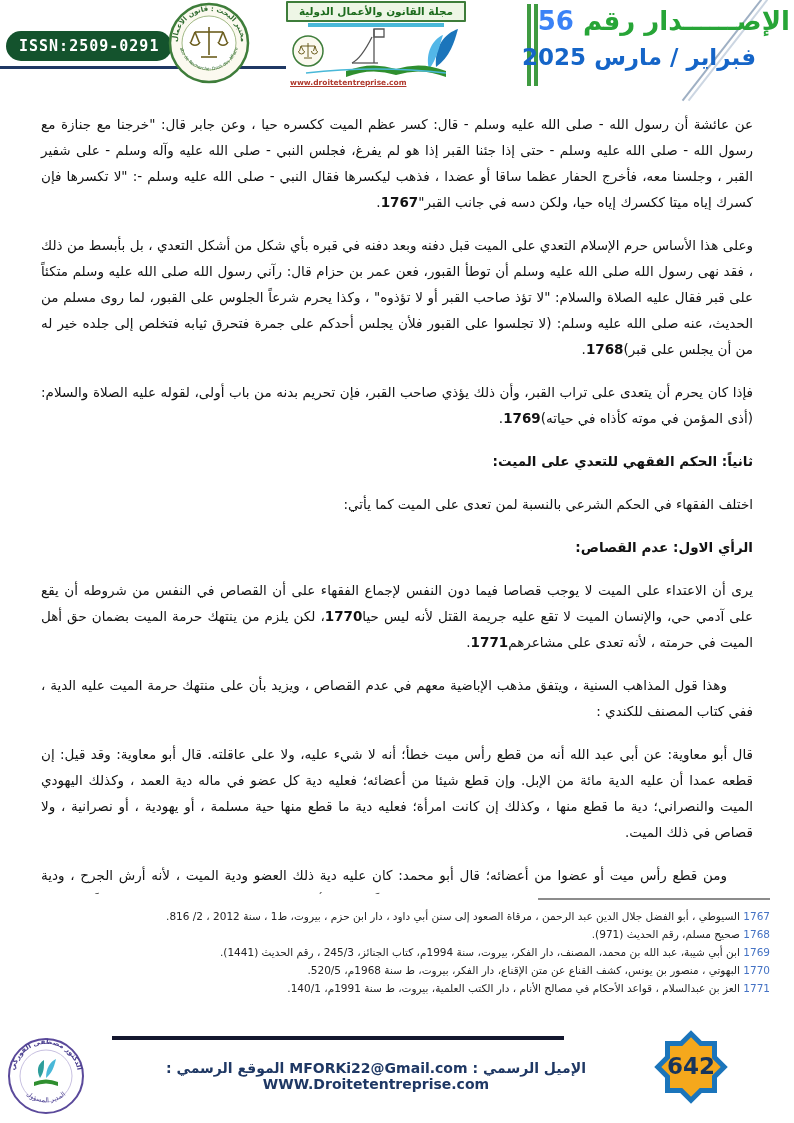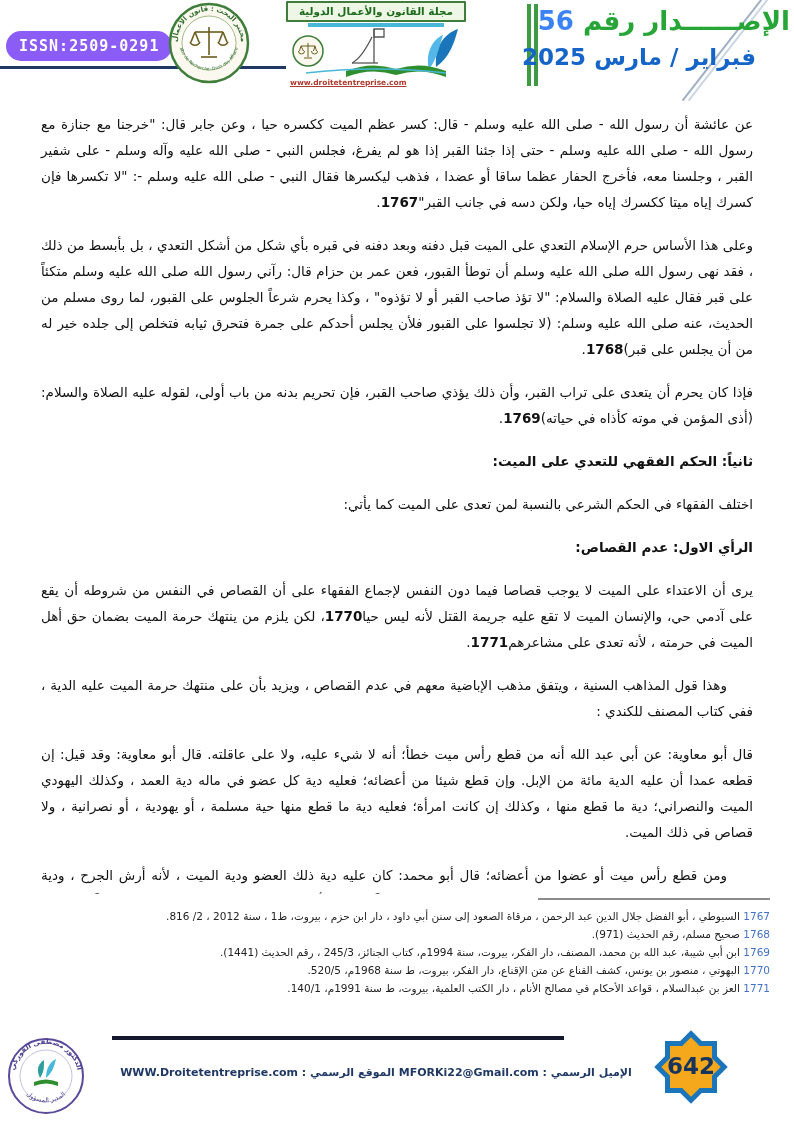--- a/index.html
+++ b/index.html
@@ -1,21 +1,21 @@
 <!DOCTYPE html>
 <html><head>
 <meta charset="utf-8">
 <style>
   html,body{margin:0;padding:0;background:#e8e8e8;}
   .page{position:relative;width:794px;height:1123px;background:#ffffff;overflow:hidden;
         font-family:"DejaVu Sans",sans-serif;margin:0 auto;}
 
   
   .hdr{position:absolute;top:0;left:0;right:0;height:92px;}
-  .issn-pill{position:absolute;left:6px;top:31px;background:#8b5cf6;color:#fff;
+  .issn-pill{position:absolute;left:6px;top:31px;background:#14532d;color:#fff;
              font-family:"DejaVu Sans Mono",monospace;font-weight:bold;font-size:15px;
              padding:6px 13px;border-radius:17px;letter-spacing:1px;z-index:1;}
   .header-rule{position:absolute;left:0;top:66px;width:312px;height:3px;background:#1f3864;z-index:0;}
   .lab-seal{position:absolute;left:168px;top:2px;width:82px;height:82px;z-index:2;}
   .journal-logo{position:absolute;left:286px;top:1px;width:180px;height:88px;background:#fff;z-index:2;}
   .jl-banner{height:17px;line-height:17px;border:2px solid #3e7d3a;border-radius:1px;background:#eef6e6;
              color:#1d6b1d;font-weight:bold;font-size:10.5px;text-align:center;direction:rtl;}
   .jl-strip{height:4px;background:#49b8d8;margin:1px 22px 0;}
   .jl-art{display:block;width:178px;height:52px;}
   .jl-url{position:absolute;left:4px;bottom:2px;font-size:7.5px;color:#b03a2e;font-weight:bold;
@@ -45,21 +45,21 @@
   .footnote{font-size:10.5px;line-height:18px;text-align:justify;color:#222;}
   .fn-num{color:#4472c4;}
 
   
   .footer-topline{position:absolute;left:112px;top:1036px;width:452px;height:4px;background:#14172e;}
   .star-badge{position:absolute;left:650px;top:1026px;width:82px;height:82px;}
   .stamp{position:absolute;left:6px;top:1036px;width:80px;height:80px;}
   .footer-text{position:absolute;left:96px;top:1052px;width:560px;text-align:center;
                color:#1f3864;direction:rtl;}
   .f-line1{font-size:12.5px;font-weight:bold;}
-  .f-line2{font-size:11px;font-weight:bold;margin-top:14px;}
+  .f-line2{font-size:14px;font-weight:bold;margin-top:8px;}
   .f-line2 .ltr{direction:ltr;unicode-bidi:embed;}
 </style>
 </head>
 <body>
 
 <div class="page">
 
   <div class="hdr">
     <div class="header-rule"></div>
     <div class="issn-pill">ISSN:2509-0291</div>

